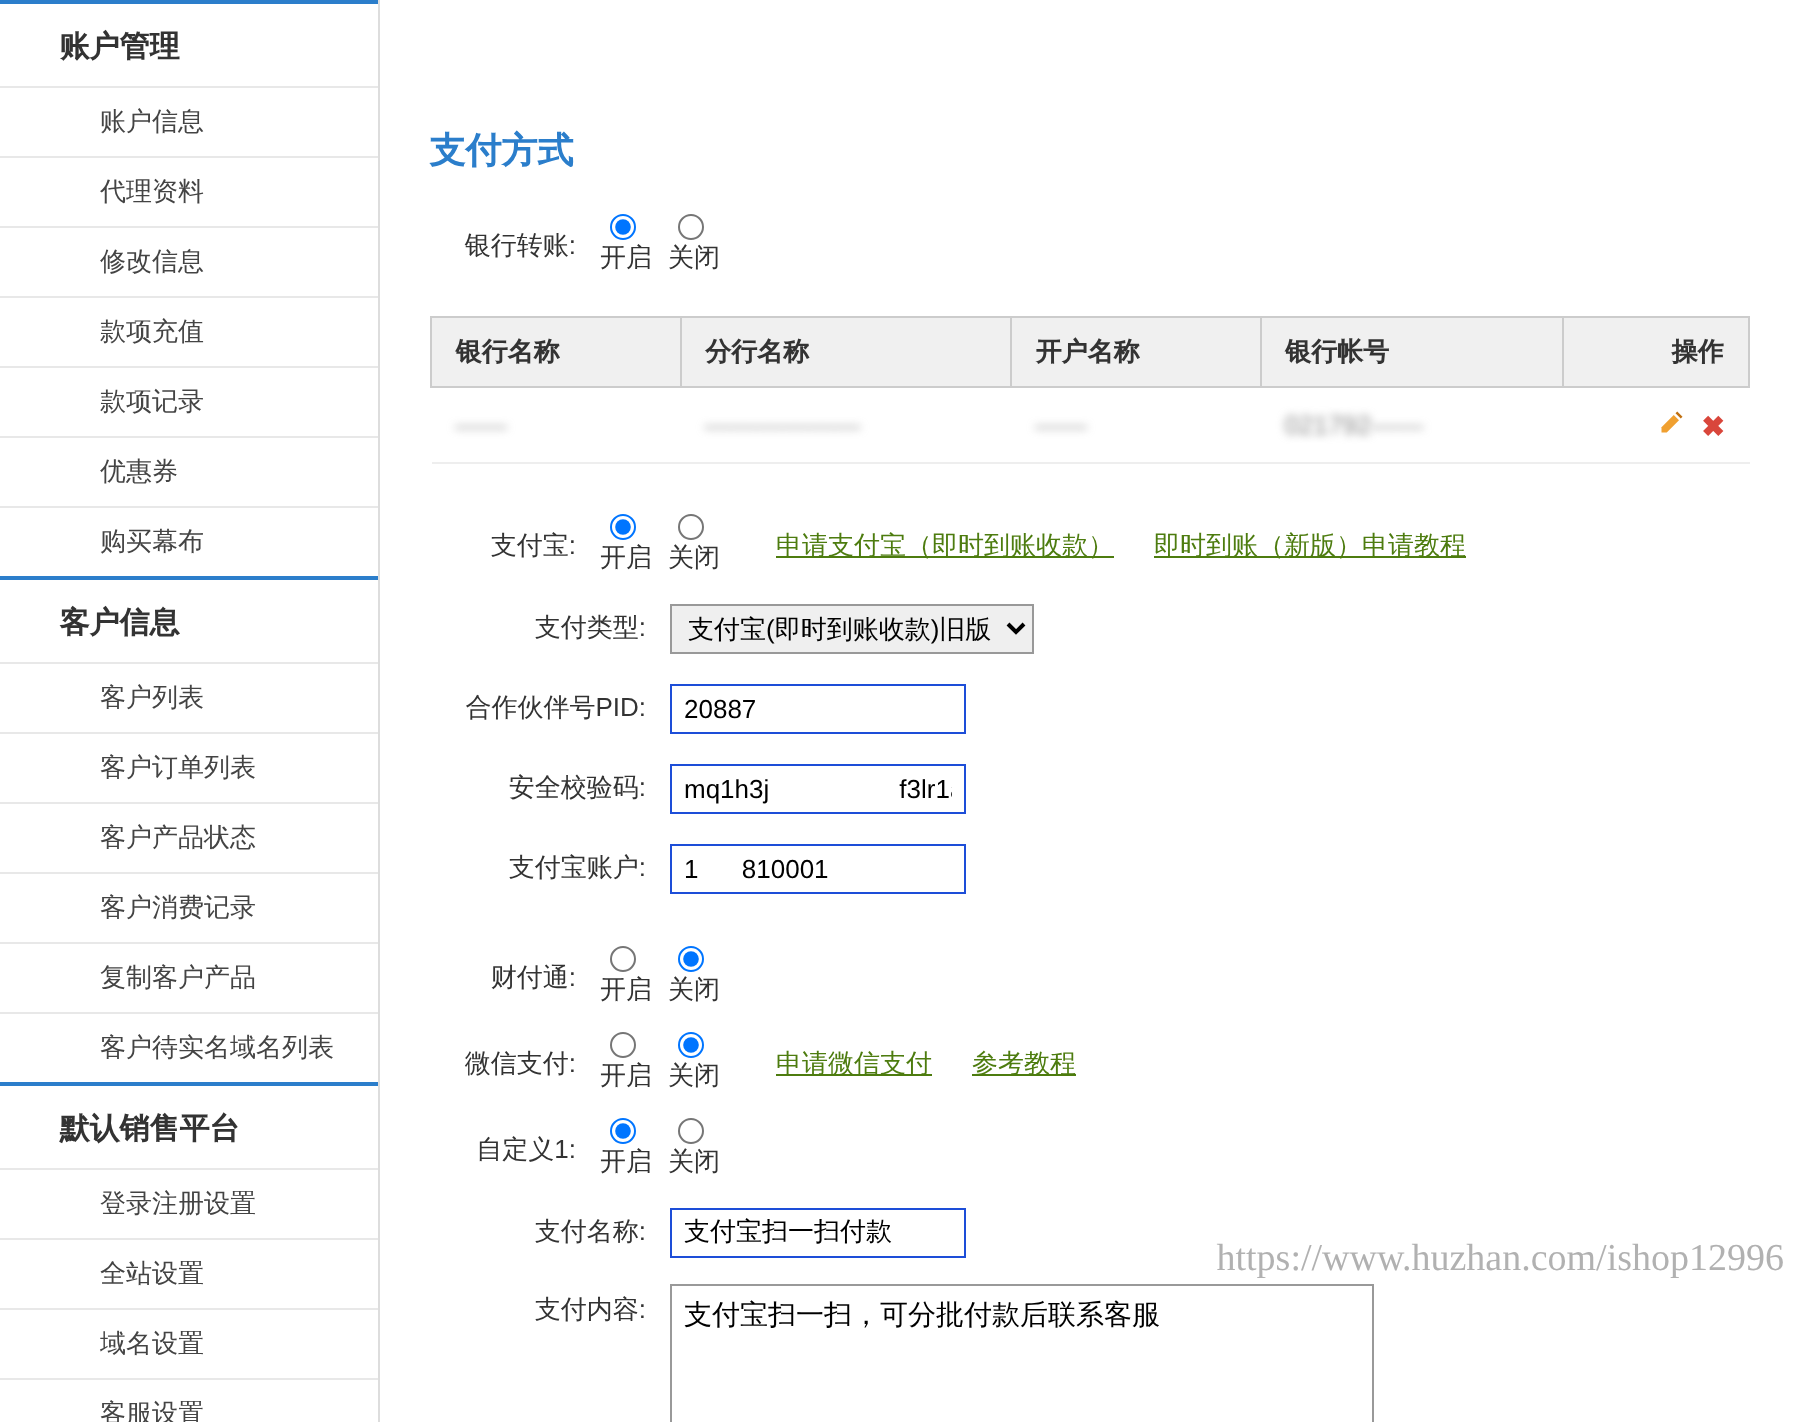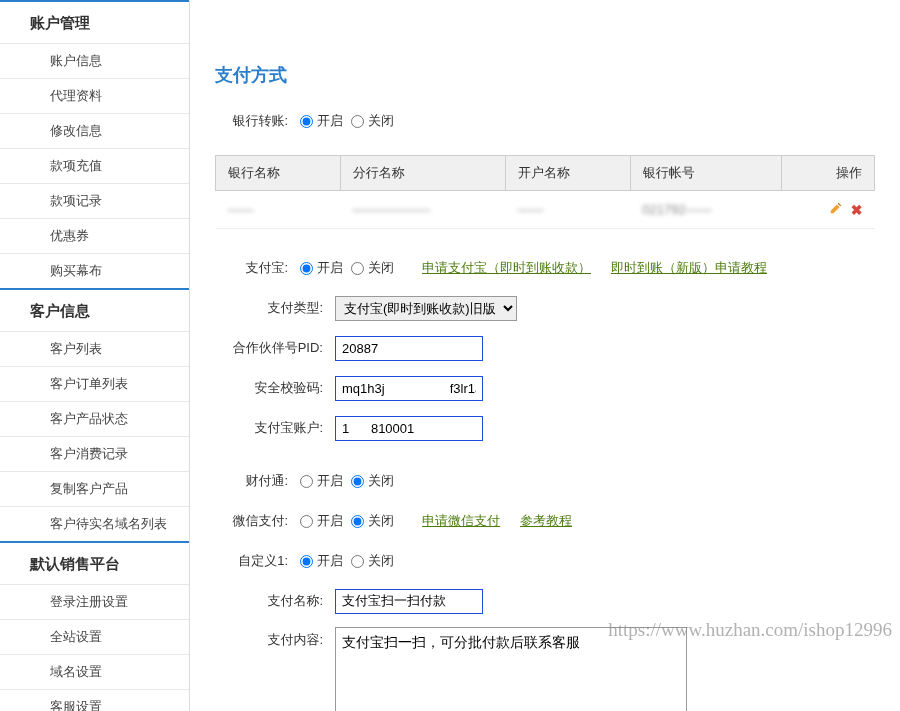--- a/index.html
+++ b/index.html
@@ -60,41 +60,42 @@
       color: #333;
       flex-shrink: 0;
     }
     .form-label.wide {
       width: 120px;
     }
     .radio-pair {
       display: flex;
       align-items: center;
       margin-right: 8px;
+      flex-direction: column;
     }
     input[type="radio"] {
       margin-right: 4px;
     }
     .link {
       color: #4d7c0f;
       text-decoration: underline;
       cursor: pointer;
       margin-left: 20px;
     }
     .data-table {
       width: 100%;
       border-collapse: collapse;
       margin: 20px 0;
     }
     .data-table th {
       background: #f0f0f0;
       border: 1px solid #ccc;
       padding: 8px 12px;
       text-align: left;
-      font-weight: normal;
+      font-weight: bold;
       color: #333;
     }
     .data-table td {
       padding: 10px 12px;
       border-bottom: 1px solid #eee;
       color: #888;
       filter: blur(2px);
     }
     .data-table td.actions {
       text-align: right;

